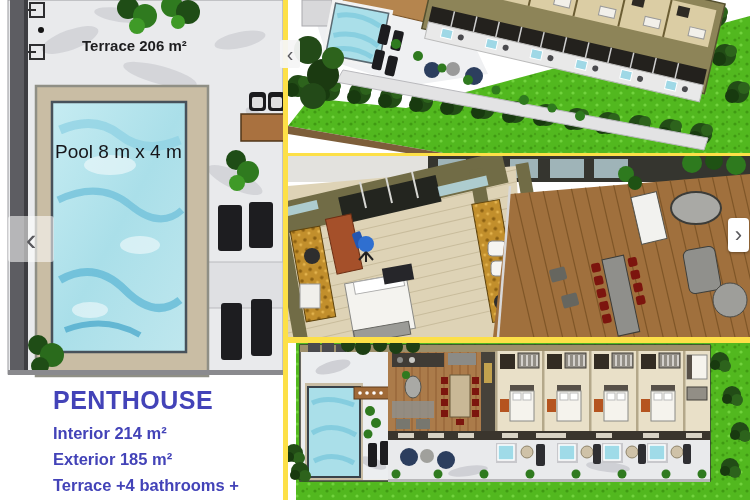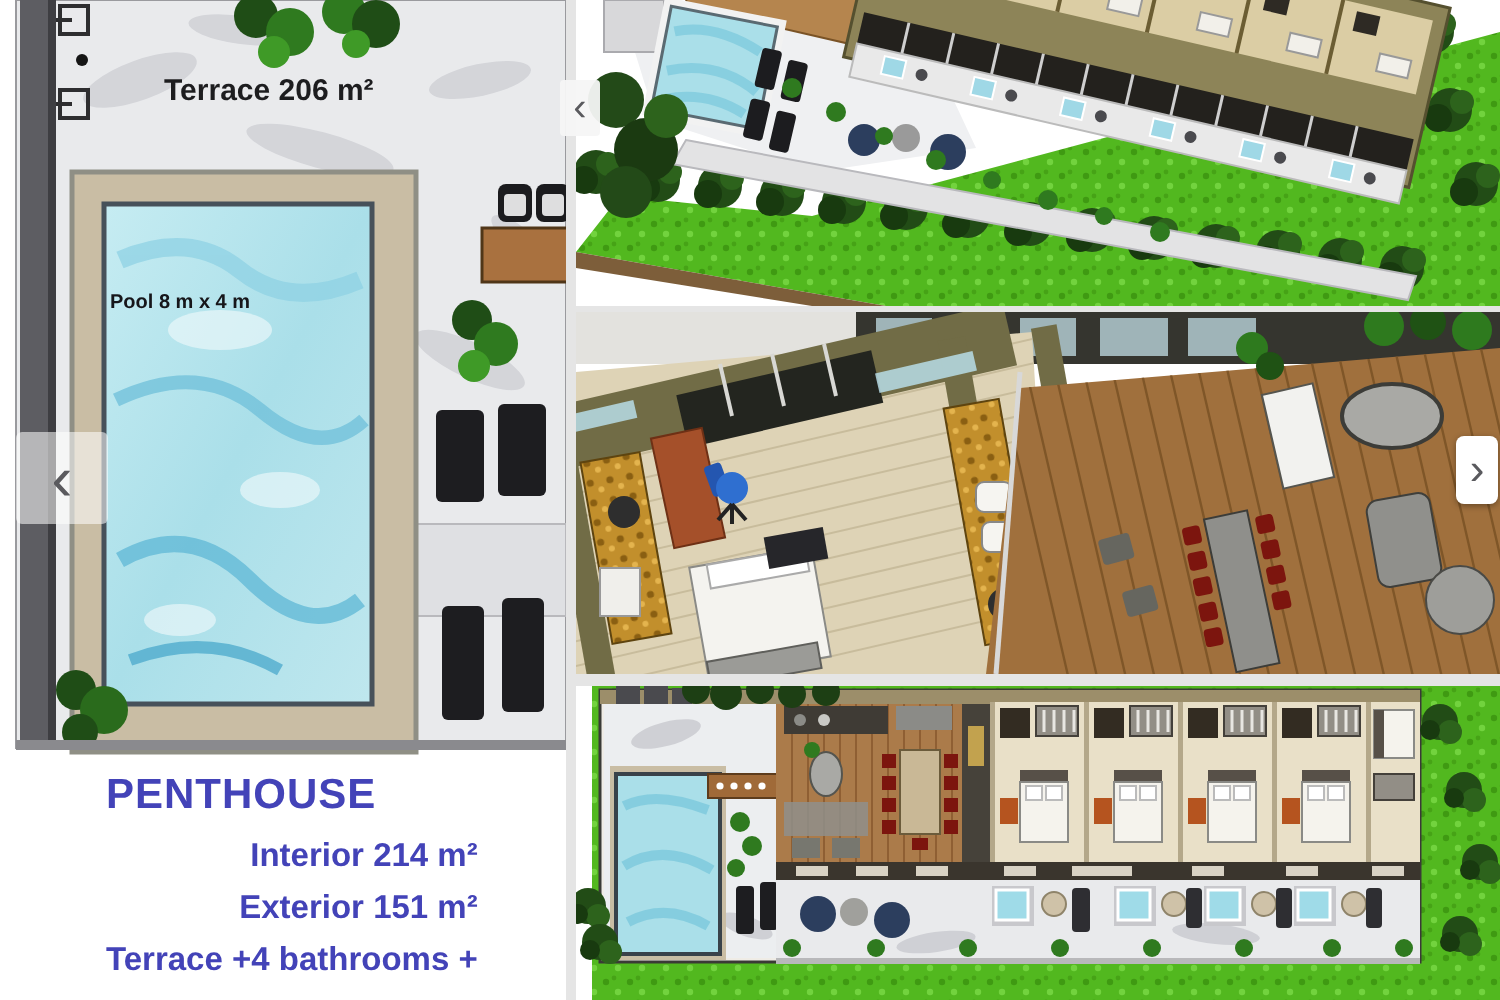--- a/index.html
+++ b/index.html
@@ -1,29 +1,29 @@
 <!DOCTYPE html>
 <html><head>
 <meta charset="utf-8">
 <style>
   html,body{margin:0;padding:0;background:#ffffff;}
-  .screen{position:relative;width:750px;height:500px;background:#e5e5e5;overflow:hidden;
+  .screen{position:relative;width:750px;height:500px;background:#fde047;overflow:hidden;
           font-family:"Liberation Sans",sans-serif;}
   .panel{position:absolute;overflow:hidden;background:#fff;}
   .panel-left{left:0;top:0;width:283px;height:500px;}
   .panel-a{left:288px;top:0;width:462px;height:153px;}
   .panel-b{left:288px;top:156px;width:462px;height:181px;}
   .panel-c{left:288px;top:343px;width:462px;height:157px;}
   svg{display:block;}
   .overlay{position:absolute;pointer-events:none;}
   .terrace-label{left:82px;top:37px;font-size:15px;font-weight:bold;color:#1d1d1f;}
-  .pool-label{left:55px;top:141px;font-size:10px;font-weight:bold;color:#16161a;line-height:21px;}
+  .pool-label{left:55px;top:141px;font-size:19px;font-weight:normal;color:#16161a;line-height:21px;}
   .specs{left:53px;top:386px;color:#4343b8;}
-  .specs .title{font-size:21px;font-weight:bold;letter-spacing:.5px;margin-bottom:5px;}
-  .specs .line{font-size:16.5px;font-weight:bold;line-height:26px;white-space:nowrap;text-align:right;}
+  .specs .title{font-size:25px;font-weight:bold;letter-spacing:.5px;margin-bottom:5px;}
+  .specs .line{font-size:16.5px;font-weight:bold;line-height:26px;white-space:nowrap;}
   .navbtn{position:absolute;display:flex;align-items:center;justify-content:center;
           border:none;cursor:pointer;color:#5a5a5e;padding:0;}
   .btn-prev-plan{left:8px;top:216px;width:46px;height:46px;background:rgba(255,255,255,.55);
                  font-size:32px;border-radius:3px;}
   .btn-prev-aerial{left:280px;top:40px;width:20px;height:28px;background:rgba(246,246,246,.95);
                    font-size:20px;border-radius:2px;}
   .btn-next-interior{left:728px;top:218px;width:21px;height:34px;background:#ffffff;
                      font-size:22px;border-radius:4px;box-shadow:0 1px 3px rgba(0,0,0,.35);}
 </style>
 </head>
@@ -117,21 +117,21 @@
       <rect x="8" y="370" width="275" height="5" fill="#8a8a8e"></rect>
     </svg>
 
     <div class="overlay terrace-label">Terrace 206 m²</div>
     <div class="overlay pool-label">
       <div>Pool 8 m x 4 m</div>
     </div>
     <div class="overlay specs">
       <div class="title">PENTHOUSE</div>
       <div class="line">Interior 214 m²</div>
-      <div class="line">Exterior 151 m²</div>
+      <div class="line">Exterior 185 m²</div>
       <div class="line">Terrace +4 bathrooms +</div>
     </div>
   </section>
 
   <section class="panel panel-a">
     <svg width="462" height="153" viewBox="0 0 462 153">
       <defs>
         <pattern id="grassA" width="12" height="12" patternUnits="userSpaceOnUse">
           <rect width="12" height="12" fill="#52b81f"></rect>
           <circle cx="3" cy="4" r="1.6" fill="#3f9a12"></circle>

